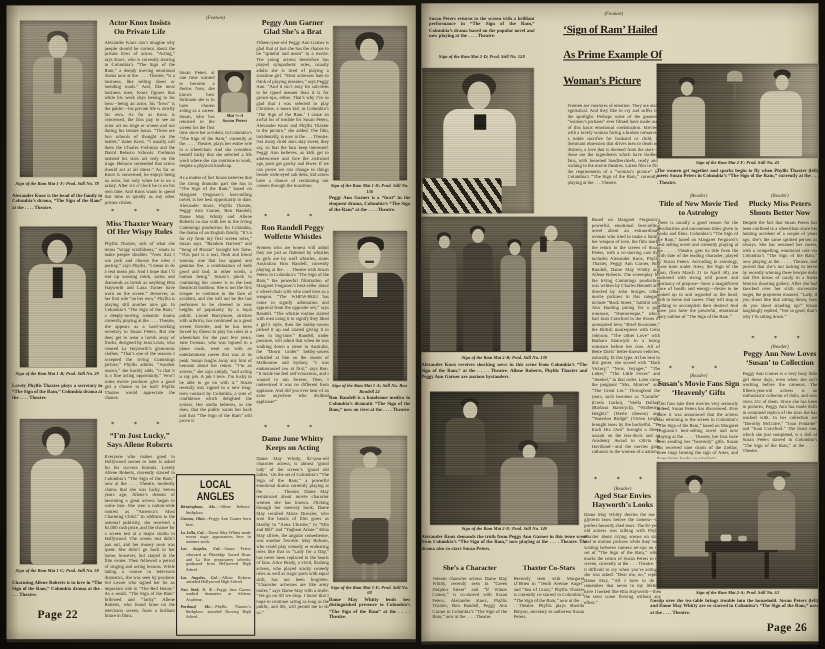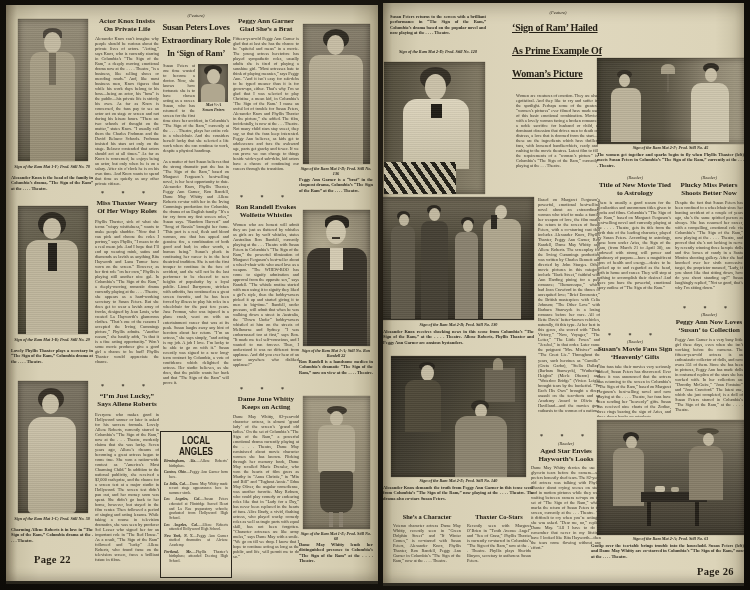--- a/index.html
+++ b/index.html
@@ -76,21 +76,20 @@
     <div class="ab h2" style="left:89px;top:13px;width:64px;">Actor Knox Insists On Private Life</div>
     <div class="ab body" style="left:89px;top:31px;width:64px;height:152px;">Alexander Knox can’t imagine why people should be curious about the private lives of actors. “Acting,” says Knox, who is currently starring in Columbia’s “The Sign of the Ram,” a deeply moving emotional drama now at the . . . . Theatre, “is a business, like selling shoes or mending roads.” And, like most business men, Knox figures that while his work days belong to his boss—being an actor, his “boss” is the public—his private life is strictly his own. As far as Knox is concerned, the fans pay to see an actor act on stage or screen and not during his leisure hours. “There are two schools of thought on the matter,” states Knox. “I usually call them the Charles Frohman and the David Belasco Schools. Frohman insisted his stars act only on the stage. Belasco contended that actors should act at all times.” As far as Knox is concerned, he enjoys being an actor, but only when he is on a salary. After six o’clock he is on his own time. And Knox wants to spend that time as quietly as any other private citizen.</div>
     <div class="ab orn" style="left:89px;top:185px;width:64px;">*  *  *</div>
     <div class="ab h2" style="left:89px;top:195px;width:64px;">Miss Thaxter Weary Of Her Wispy Roles</div>
     <div class="ab body" style="left:89px;top:214px;width:64px;height:163px;">Phyllis Thaxter, sick of what she terms “wispy wistfulness,” wants to make people shudder. “Now that I can pick and choose the roles I portray,” says Phyllis, “I mean to do a real mean job. And I hope that I’ll end up wearing mink, satins and diamonds as lavish as anything Rita Hayworth and Lana Turner have worn on the screen.” However, as her first role “on her own,” Phyllis is playing still another nice gal. In Columbia’s “The Sign of the Ram,” a deeply-moving romantic drama currently playing at the . . . . Theatre, she appears as a hard-working secretary to Susan Peters. But she does get to wear a lavish array of frocks, designed by Jean Louis, who created La Hayworth’s glamorous clothes. “That’s one of the reasons I accepted the Irving Cummings picture,” Phyllis admits. “Another reason,” she hastily adds, “is that it is a fine acting opportunity.” Won’t some movie producer give a good girl a chance to be bad? Phyllis Thaxter would appreciate the chance.</div>
     <div class="ab orn" style="left:89px;top:378px;width:64px;">*  *  *</div>
     <div class="ab h2" style="left:89px;top:388px;width:64px;">“I’m Just Lucky,” Says Allene Roberts</div>
     <div class="ab body" style="left:89px;top:407px;width:64px;height:164px;">Everyone who makes good in Hollywood sooner or later is asked for his success formula. Lovely Allene Roberts, currently starred in Columbia’s “The Sign of the Ram,” now at the . . . Theatre, modestly claims that she was lucky. Seven years ago, Allene’s dreams of becoming a great actress began to come true. She won a nation-wide contest as “America’s Most Charming Child.” In addition to the national publicity, she received a $2,000 cash prize, and the chance for a screen test at a major studio in Hollywood. The screen test didn’t pan out, and her money soon was spent. She didn’t go back to her home, however, but stayed in the film center. Then followed a period of singing and acting lessons. While taking a course in television dramatics, she was seen by producer Sol Lesser who signed her for an important role in “The Red House.” As a result, “The Sign of the Ram” followed and “lucky” Allene Roberts, who found fame on the television screen, faces a brilliant future in films.</div>
 
     <div class="ab tag" style="left:157px;top:8px;width:66px;">(Feature)</div>
-    <div class="ab h1" style="left:154px;top:16px;width:72px;">Susan Peters Loves Extraordinary Role In ‘Sign of Ram’</div>
     <div class="ab body" style="left:157px;top:58px;width:66px;height:94px;">
       <span class="inset">
         <span class="photo-rel" style="display:block;width:30px;height:38px;background:#6e6757;">
           <span style="position:absolute;left:6px;top:1px;width:18px;height:11px;border-radius:50%;background:#2e2a22;"></span>
           <span style="position:absolute;left:9px;top:5px;width:13px;height:15px;border-radius:50%;background:#c6bda5;"></span>
           <span style="position:absolute;left:3px;top:20px;width:24px;height:18px;border-radius:6px 6px 0 0;background:#b0a78f;"></span>
         </span>
         <span class="mat" style="display:block;">Mat ½-A</span>
         <span class="mat" style="display:block;">Susan Peters</span>
       </span>
@@ -105,21 +104,21 @@
       <div class="la-entry"><span class="la-place">La Jolla, Cal.</span><span>—Dame May Whitty made recent stage appearances here in summer stock.</span></div>
       <div class="la-entry"><span class="la-place">Los Angeles, Cal.</span><span>—Susan Peters educated at Flintridge Sacred Heart and La Rue preparatory schools; graduated from Hollywood High School.</span></div>
       <div class="la-entry"><span class="la-place">Los Angeles, Cal.</span><span>—Allene Roberts attended Hollywood High School.</span></div>
       <div class="la-entry"><span class="la-place">New York, N. Y.</span><span>—Peggy Ann Garner studied dramatics at Alviene Academy.</span></div>
       <div class="la-entry"><span class="la-place">Portland, Me.</span><span>—Phyllis Thaxter’s birthplace; attended Deering High School.</span></div>
     </div>
 
     <div class="ab h2" style="left:227px;top:13px;width:66px;">Peggy Ann Garner Glad She’s a Brat</div>
     <div class="ab body" style="left:227px;top:31px;width:66px;height:157px;">Fifteen-year-old Peggy Ann Garner is glad that at last she has the chance to be “spiteful and mean” in a movie. The young actress heretofore has played sympathetic roles, usually adults she is tired of playing a sunshine girl. “Most actresses hate to think of playing meanies,” says Peggy Ann. “And it isn’t easy for sub-debs to be typed meaner than it is for grown-ups, either. That’s why I’m so glad that I was selected to play Christine, a mean kid, in Columbia’s ‘The Sign of the Ram.’ I cause an awful lot of trouble for Susan Peters, Alexander Knox and Phyllis Thaxter in the picture,” she added. The film, incidentally, is now at the . . . Theatre. Not many child stars stay sweet, they say, so that the fans keep interested. Peggy Ann believes, as kids get to adolescence and face the awkward age, parts get gawky and fewer. If we can prove we can change to things beside wide-eyed sub-debs, kid actors have a chance of continuing our careers through the transition.</div>
     <div class="ab orn" style="left:227px;top:189px;width:66px;">*  *  *</div>
-    <div class="ab h2" style="left:227px;top:199px;width:66px;">Ron Randell Evokes Wolfette Whistles</div>
+    <div class="ab h2" style="left:227px;top:199px;width:66px;">Ron Randell Peggy Wolfette Whistles</div>
     <div class="ab body" style="left:227px;top:217px;width:66px;height:162px;">Women who are honest will admit they are just as flattered by whistles as girls are by wolf whistles, states Australian Ron Randell, currently playing at the . . . Theatre with Susan Peters in Columbia’s “The Sign of the Ram,” the powerful filmization of Margaret Ferguson’s best-seller about a wheel-chair wife who used love as a weapon. “The WHEW-BOO has come to signify admiration and approval from the opposite sex,” says Randell. “The whistle routine started with men using it to signify they liked a girl’s style, then the bobby-soxers picked it up and started giving it to men in big-time.” Randell, under pressure, will admit that when he was walking down a street in Australia, the “Down Under” bobby-soxers whistled at him on the streets of Melbourne and Sydney. “I was embarrassed too at first,” says Ron. “It made me feel self-conscious, and I wanted to run forever. Then, I understood it was no different from applause. And did you ever hear of an actor anywhere who disliked applause?”</div>
     <div class="ab orn" style="left:227px;top:381px;width:66px;">*  *  *</div>
     <div class="ab h2" style="left:227px;top:391px;width:66px;">Dame June Whitty Keeps on Acting</div>
     <div class="ab body" style="left:227px;top:409px;width:66px;height:162px;">Dame May Whitty, 82-year-old character actress, is almost ‘grand lady’ of the screen’s ‘grand old ladies.’ On the set of Columbia’s “The Sign of the Ram,” a powerful emotional drama currently playing at the . . . Theatre, Dame May reminisced about movie character women she has known. Flicking through her memory book, Dame May recalled Marie Dressler, who won the hearts of film goers as Marthy in “Anna Christie,” in “Min and Bill” and “Tugboat Annie.” Edna May Oliver, the angular comedienne, was another favorite. May Robson, who could play comedy or endearing roles like that in “Lady for a Day,” has never been replaced in the hearts of fans. Alice Brady, a vivid, flashing actress, who played wacky comedy roles as well as tragic parts with equal skill, has not been forgotten. “Character actresses are like army mules,” says Dame May with a smile. “We go on till we drop. I know that I hope to continue acting as long as the public, and life, will permit me to do so.”</div>
 
     <div class="photo" style="left:297px;top:19px;width:67px;height:140px;background:linear-gradient(165deg,#8a8270 0%,#776f5e 50%,#5b5444 100%);">
       <div style="left:20px;top:5px;width:26px;height:20px;border-radius:50%;background:#2e2a22;"></div>
       <div style="left:24px;top:11px;width:17px;height:20px;border-radius:50%;background:#c7bea6;"></div>
       <div style="left:6px;top:31px;width:54px;height:109px;border-radius:10px 10px 0 0;background:linear-gradient(180deg,#b8af97,#a29981);"></div>
     </div>

